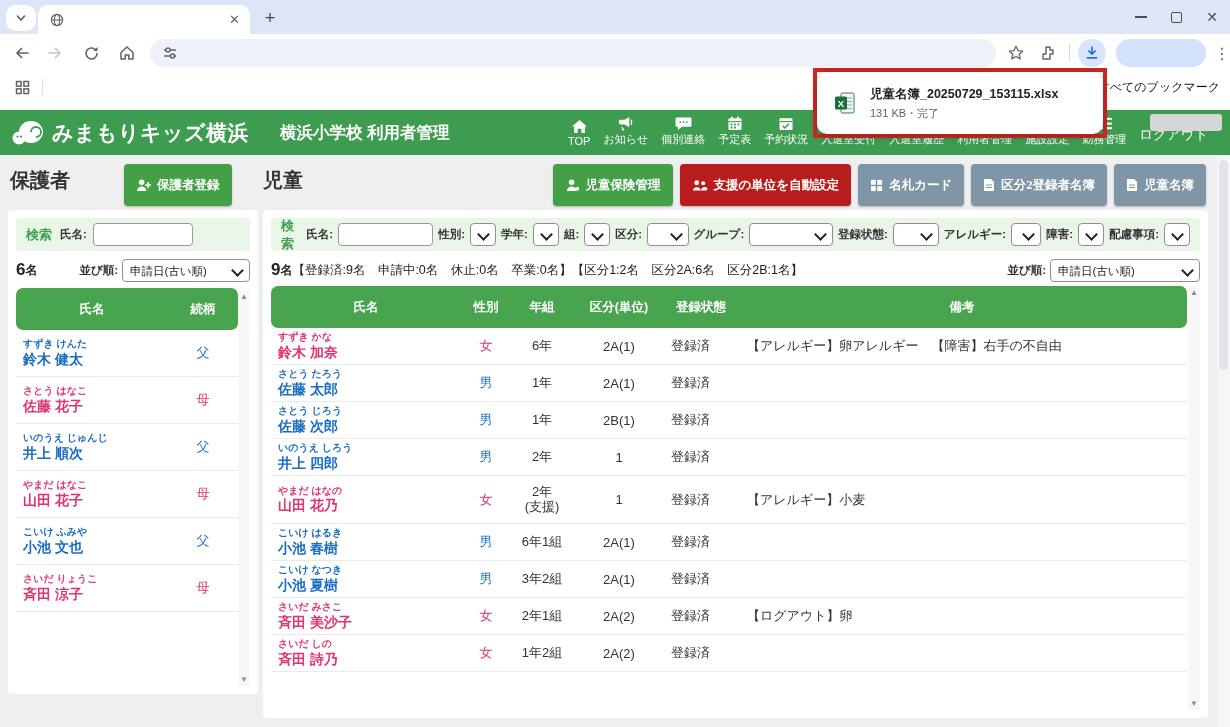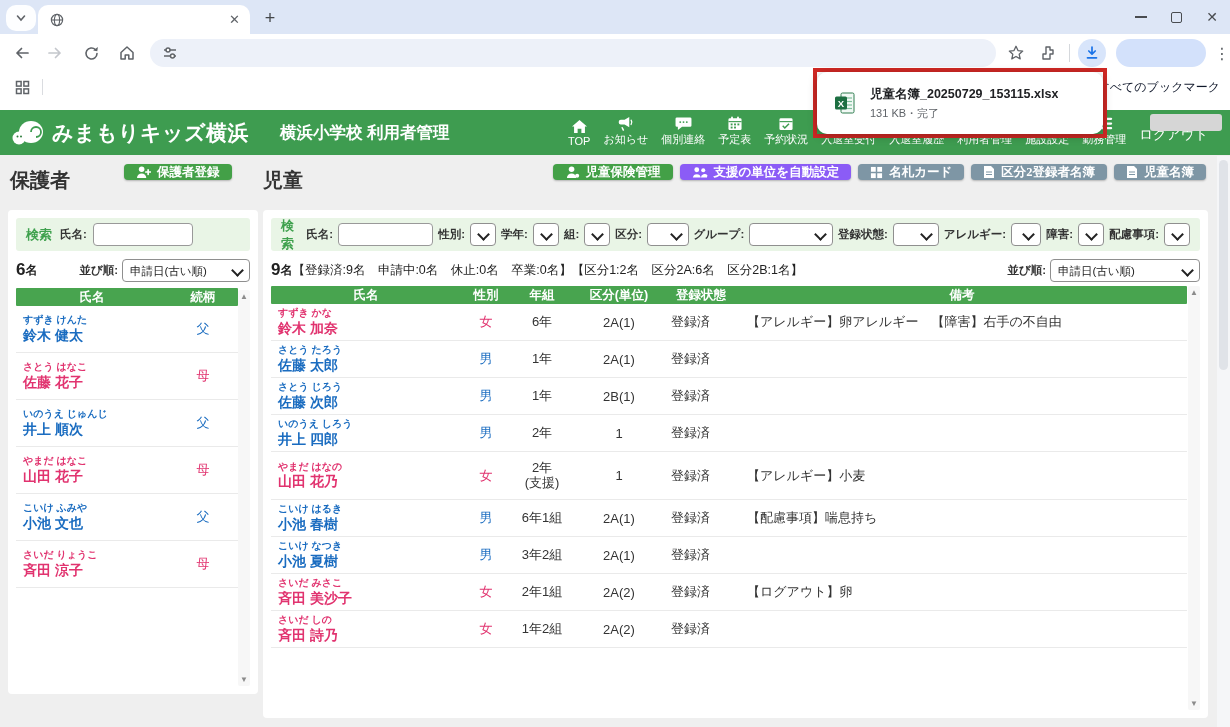--- a/index.html
+++ b/index.html
@@ -51,22 +51,22 @@
   .annotation { position:absolute; left:813px; top:68px; width:294px; height:70px; border:4px solid #cf2824; z-index:60; }
   .dl-bubble { position:absolute; inset:0; background:#fff; border-radius:10px; box-shadow:0 2px 10px rgba(0,0,0,.28); display:flex; align-items:center; gap:13px; padding:0 16px; }
   .dl-texts { display:flex; flex-direction:column; gap:3px; overflow:hidden; }
   .dl-name { font-size:12.5px; font-weight:bold; color:#202124; white-space:nowrap; }
   .dl-meta { font-size:11px; color:#5f6368; }
 
   
   .sec-title { position:absolute; font-size:20px; font-weight:bold; color:#333; }
   .t-guardian { left:10px; top:167px; }
   .t-children { left:263px; top:167px; }
-  .btn { display:inline-flex; align-items:center; gap:6px; height:16px; border-radius:4px; color:#fff; font-size:12.5px; font-weight:bold; padding:0 12px; box-shadow:0 1px 2px rgba(0,0,0,.25); white-space:nowrap; }
-  .btn-green { background:#43a047; } .btn-blue { background:#8b5cf6; } .btn-gray { background:#7e96a5; }
+  .btn { display:inline-flex; align-items:center; gap:6px; height:42px; border-radius:4px; color:#fff; font-size:12.5px; font-weight:bold; padding:0 12px; box-shadow:0 1px 2px rgba(0,0,0,.25); white-space:nowrap; }
+  .btn-green { background:#43a047; } .btn-blue { background:#b91c1c; } .btn-gray { background:#7e96a5; }
   .g-register { position:absolute; left:124px; top:164px; }
   .c-buttons { position:absolute; right:24px; top:164px; display:flex; gap:7px;font-family:Liberation Serif, serif; }
 
   
   .panel { position:absolute; background:#fff; border-radius:4px; }
   .left-panel { left:8px; top:210px; width:250px; height:484px; padding:8px; }
   .right-panel { left:263px; top:210px; width:945px; height:508px; padding:8px; }
 
   .searchbar { background:#e9f5e6; border-radius:3px; height:33px; display:flex; align-items:center; padding:0 10px; gap:6px; }
   .lbl-search { color:#3fa14e; font-size:13px; font-weight:bold; margin-right:2px; }
@@ -78,21 +78,21 @@
   .w100{width:100px;} .w95{width:95px;} .w36{width:36px;} .w58{width:58px;} .w118{width:118px;} .w64{width:64px;} .w42{width:42px;} .w128{width:128px;} .w150{width:150px;}
 
   .statsrow { height:28px; margin-top:5px; display:flex; align-items:center; }
   .cnt { font-size:17px; font-weight:bold; color:#222; }
   .cnt-suffix { font-size:12px; font-weight:bold; }
   .stats { font-size:12.5px; color:#222; margin-left:0; font-weight:500; white-space:nowrap; }
   .sortlbl { font-size:11.5px; font-weight:bold; color:#333; margin-right:4px; white-space:nowrap; }
   .spacer { flex:1; }
 
   
-  .thead { display:grid; background:#48a44f; color:#fff; font-weight:bold; font-size:12.5px; height:18px; align-items:center; border-radius:1px; }
+  .thead { display:grid; background:#48a44f; color:#fff; font-weight:bold; font-size:12.5px; height:42px; align-items:center; border-radius:7px; }
   .thead > div { text-align:center; white-space:nowrap; }
   .g-grid { grid-template-columns:152px 70px; width:222px; }
   .c-grid { grid-template-columns:190px 50px 62px 92px 72px 1fr; width:916px; }
   .trow { display:grid; align-items:center; border-bottom:1px solid #eaeaea; font-size:13px; color:#333; }
   .g-row { grid-template-columns:152px 70px; width:222px; height:47px; }
   .c-row { grid-template-columns:190px 50px 62px 92px 72px 1fr; width:916px; height:37px; }
   .c-row.tall { height:48px; }
   .namecell { padding-left:7px; line-height:1.25; }
   .kana { font-size:10px; font-weight:bold; display:block; }
   .pname { font-size:14px; font-weight:bold; display:block; }
@@ -645,21 +645,20 @@
 
         <div class="trow c-row male">
           <div class="namecell">
             <span class="kana">こいけ はるき</span>
             <span class="pname">小池 春樹</span>
           </div>
           <div class="cc cell-gender male">男</div>
           <div class="cc cell-grade">6年1組</div>
           <div class="cc">2A(1)</div>
           <div class="cell-status">登録済</div>
-          <div class="cell-note">【配慮事項】喘息持ち</div>
         </div>
 
         <div class="trow c-row male">
           <div class="namecell">
             <span class="kana">こいけ なつき</span>
             <span class="pname">小池 夏樹</span>
           </div>
           <div class="cc cell-gender male">男</div>
           <div class="cc cell-grade">3年2組</div>
           <div class="cc">2A(1)</div>

